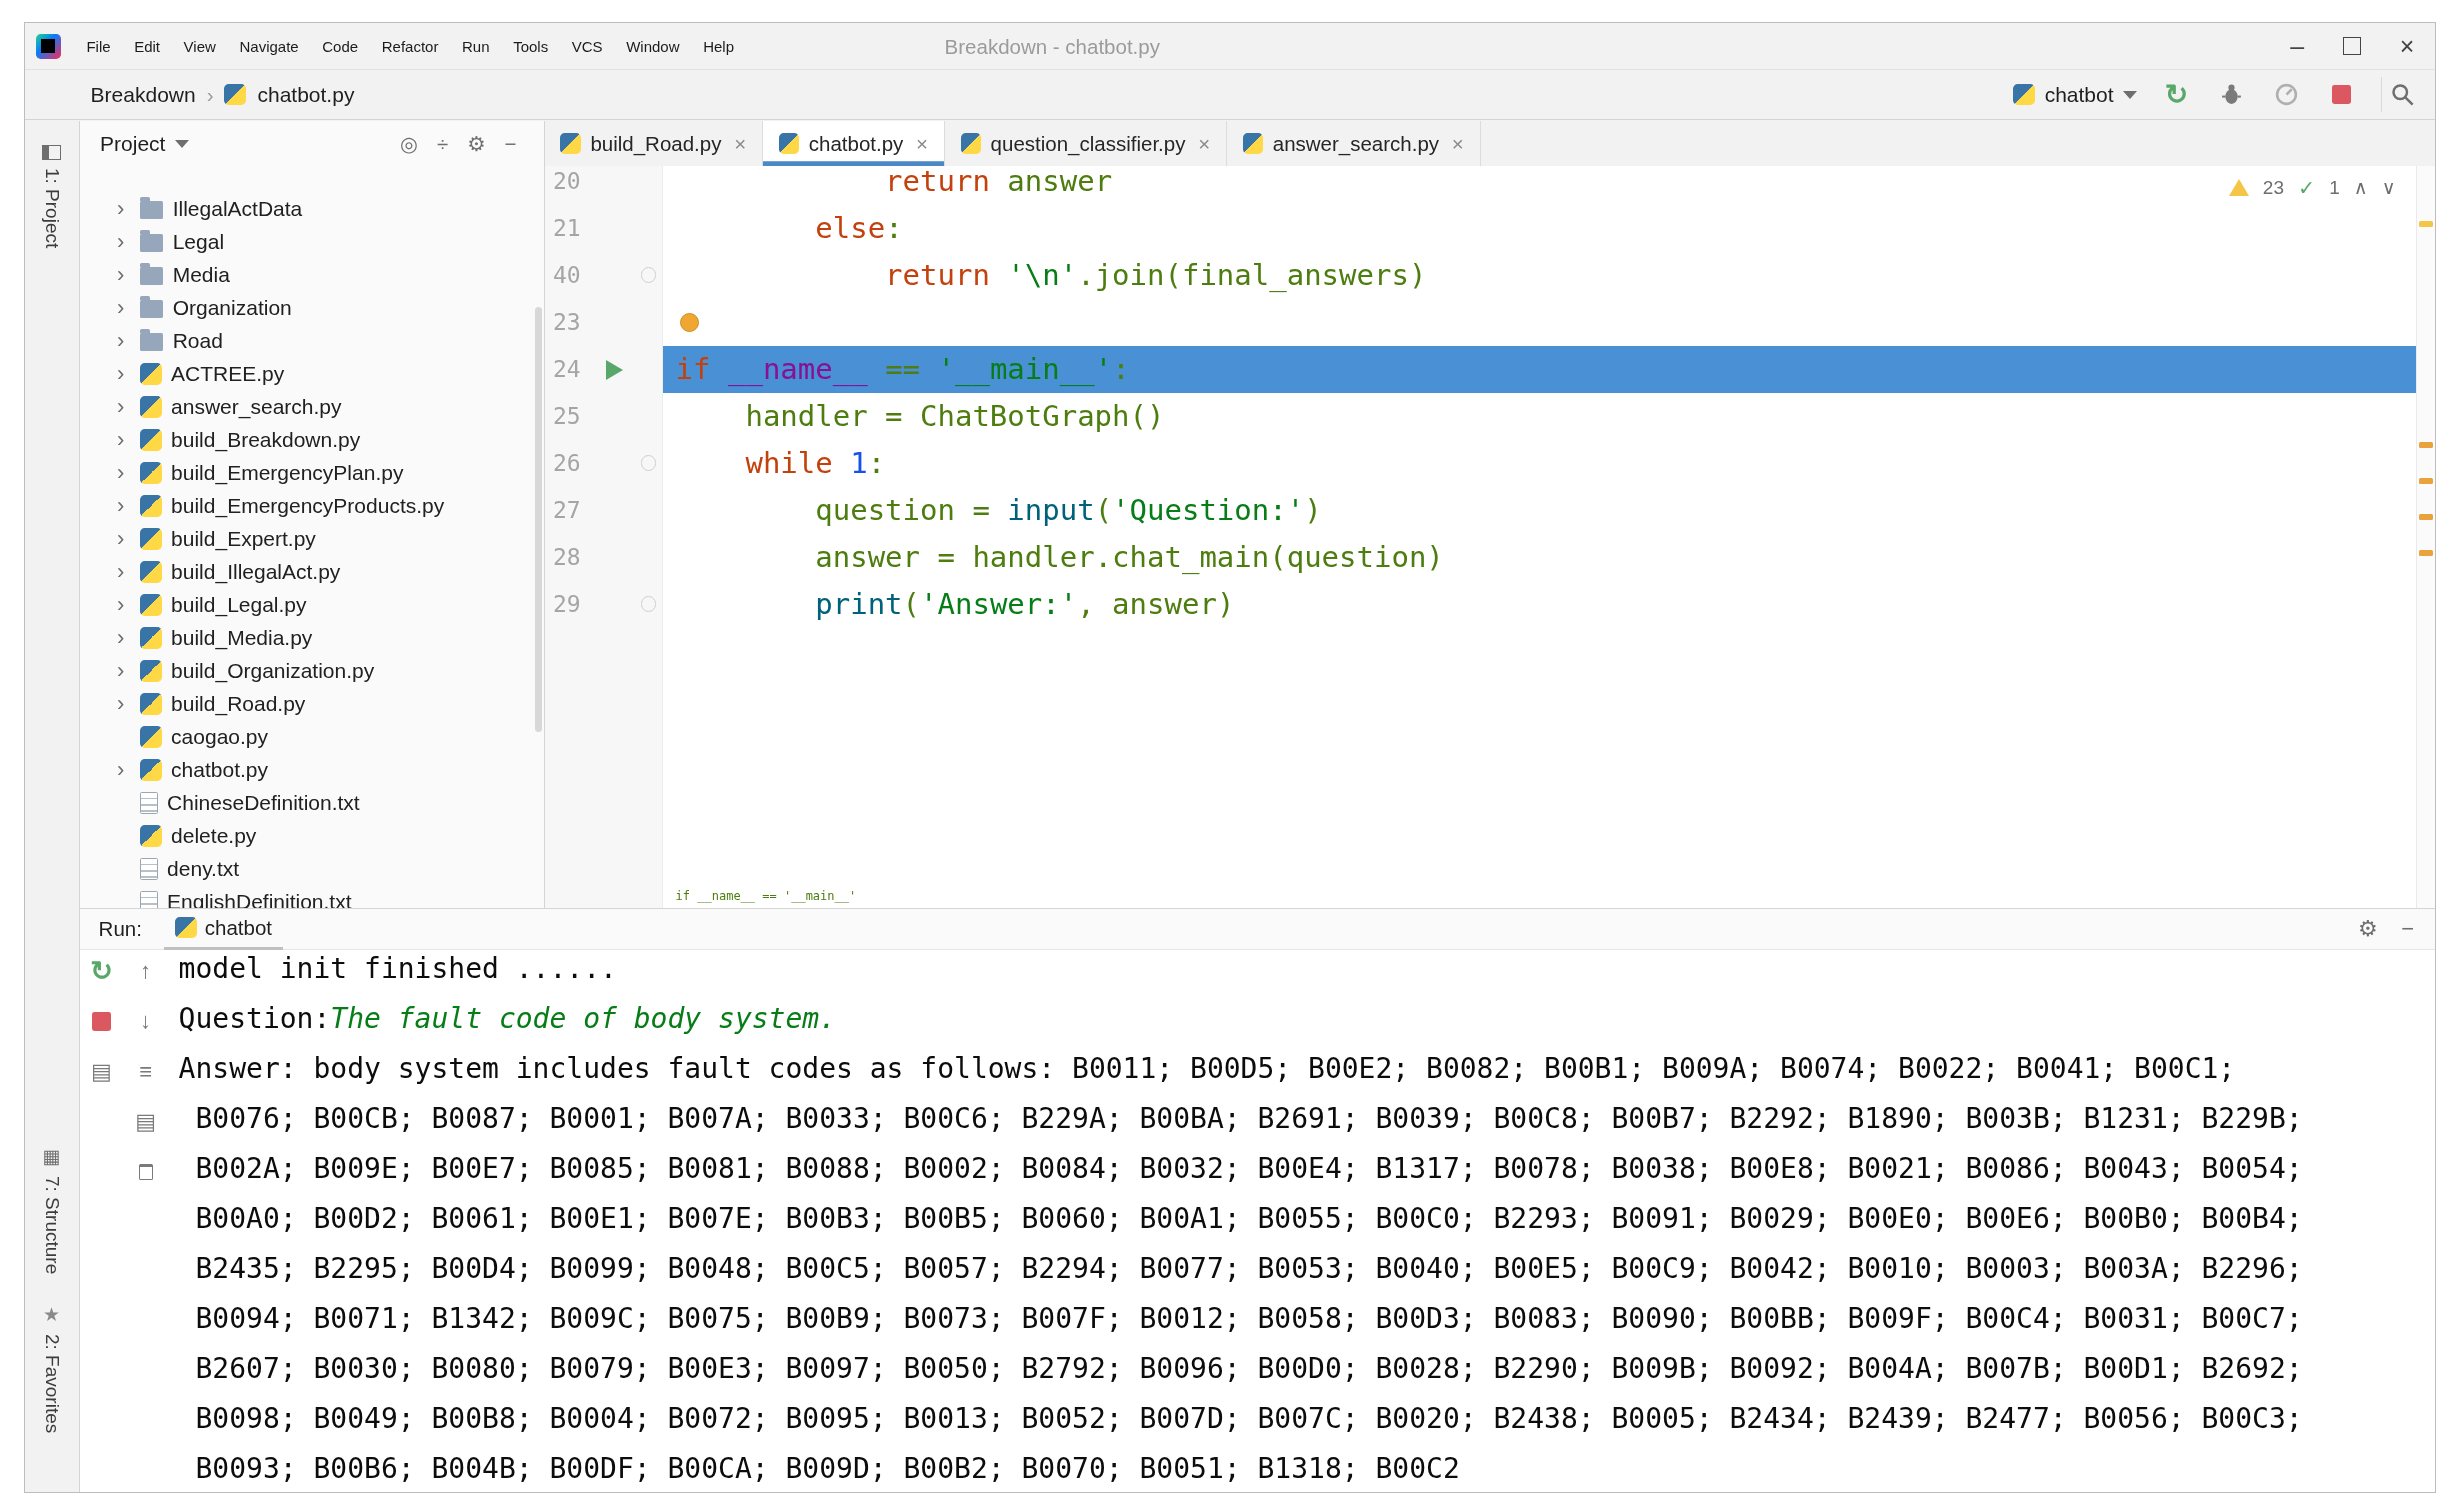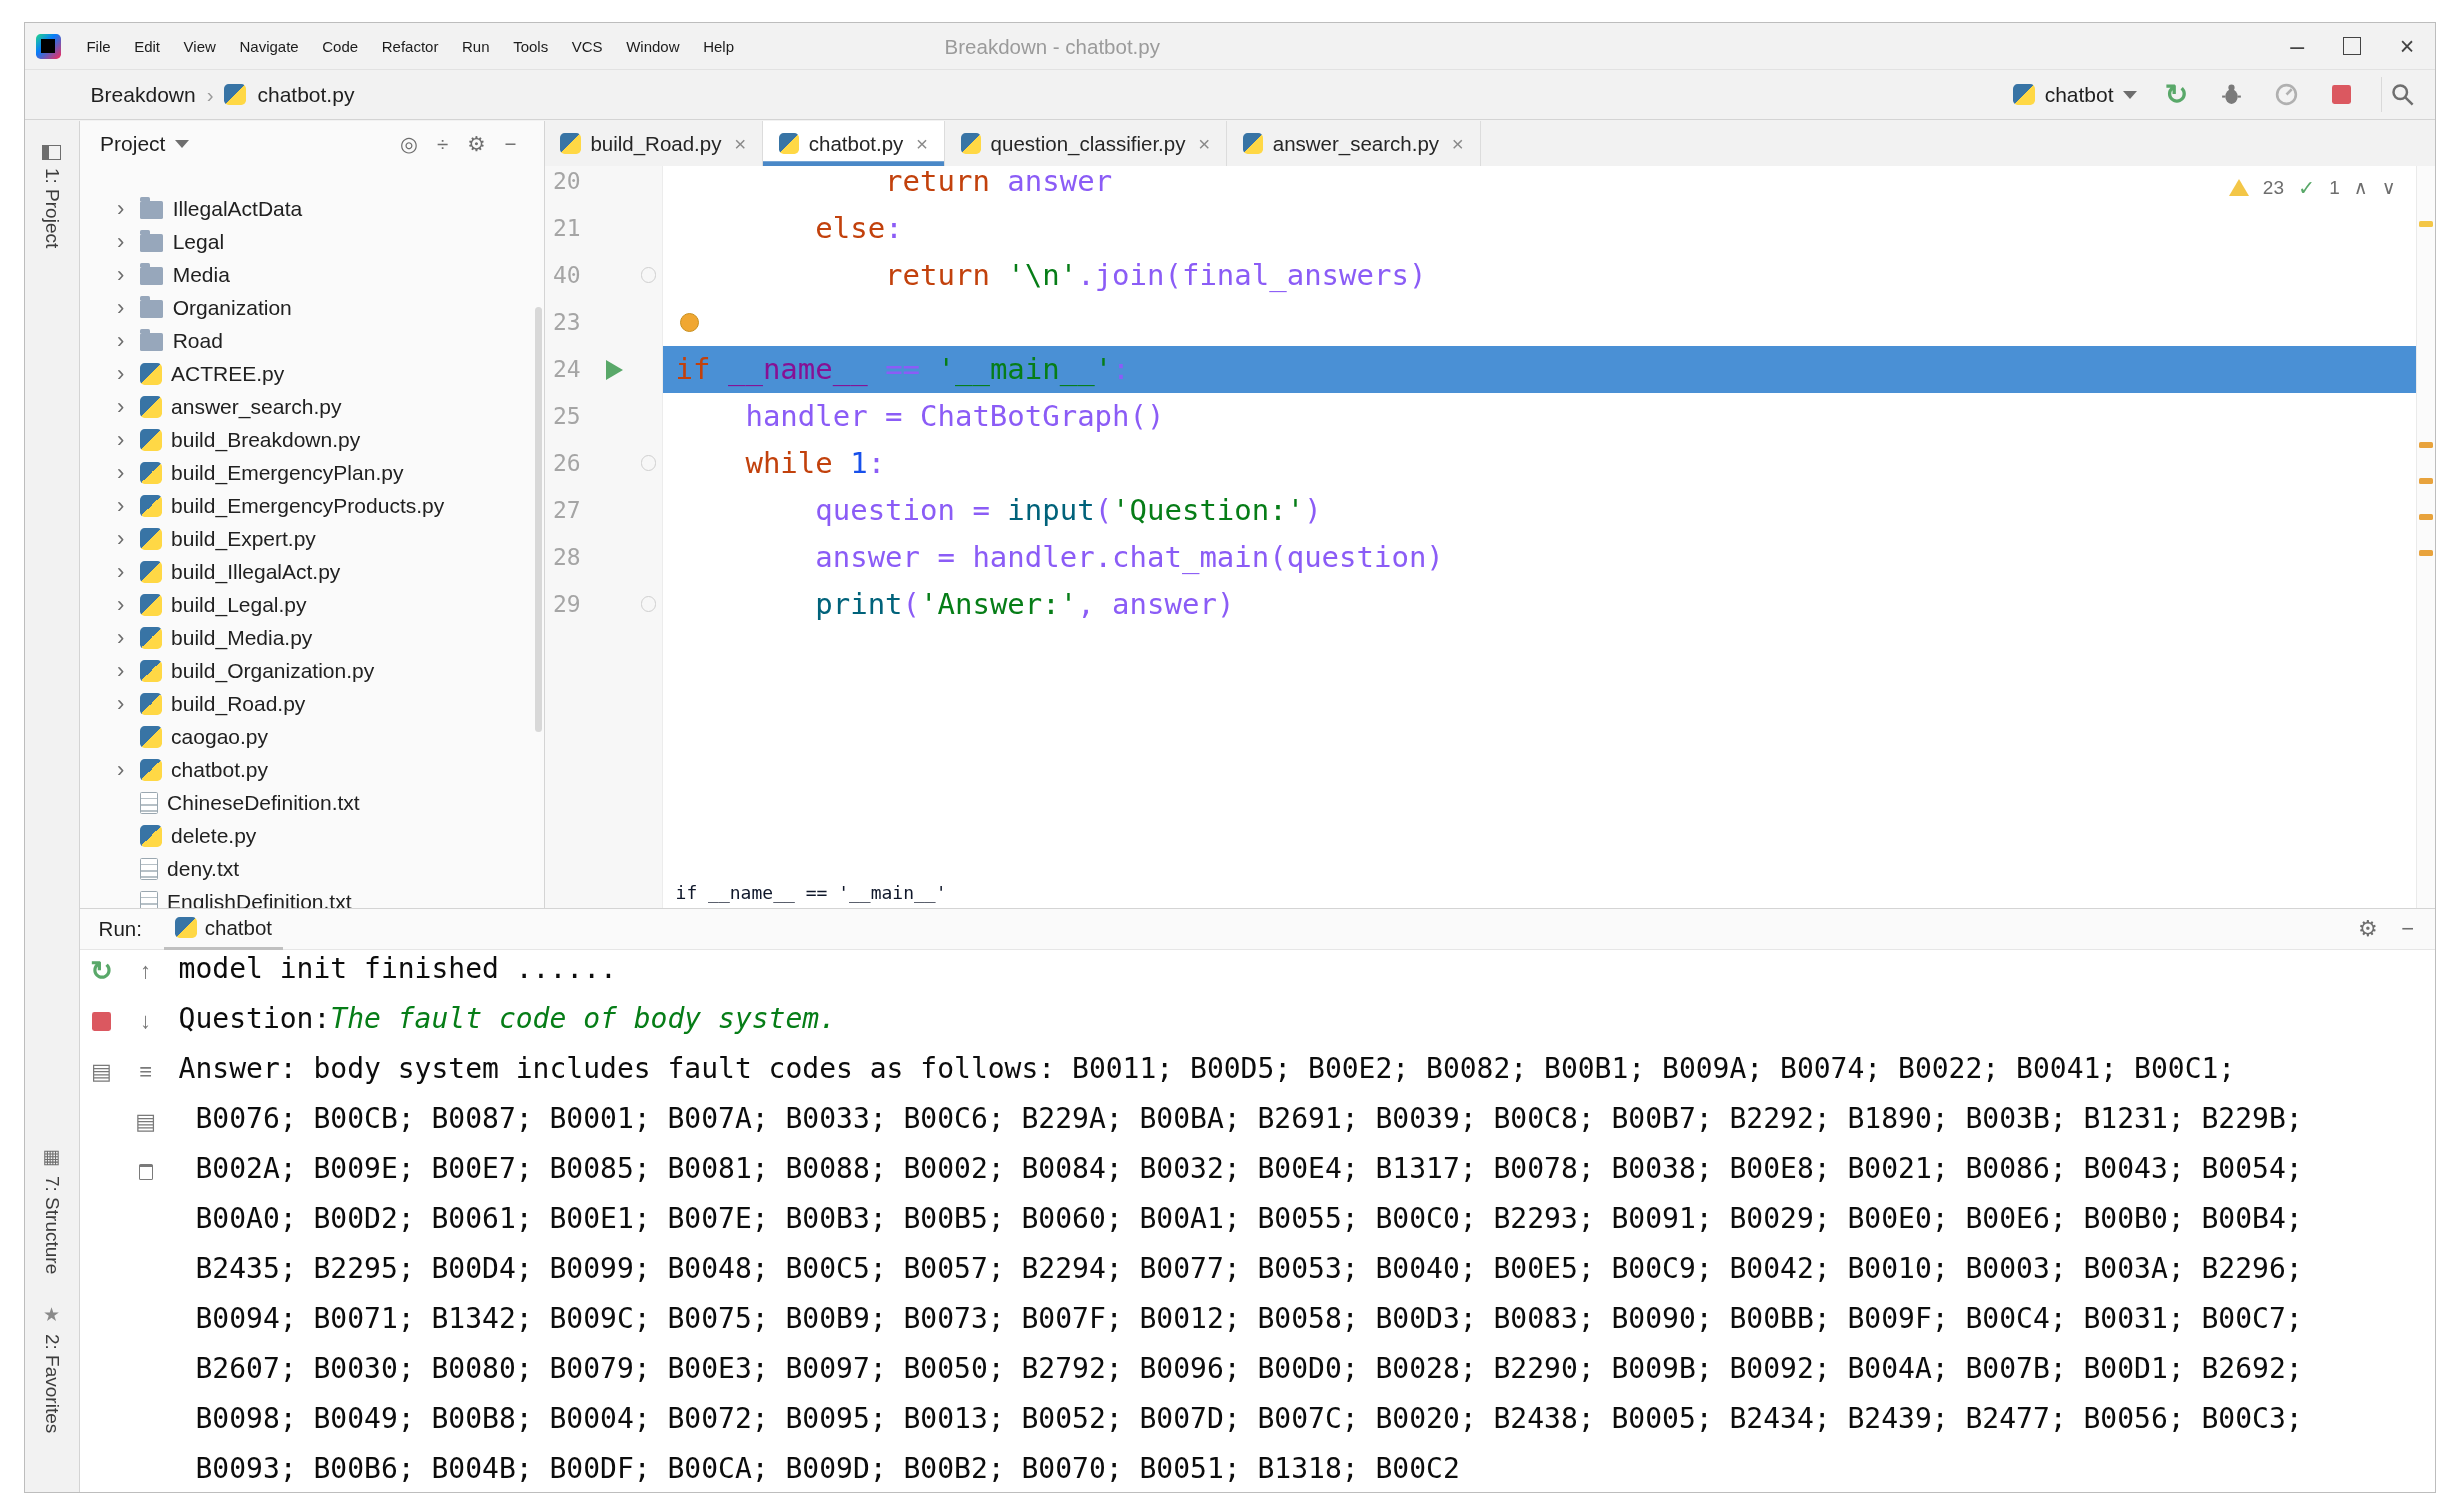--- a/index.html
+++ b/index.html
@@ -62,29 +62,29 @@
   .editor { position:absolute; left:520px; top:143px; right:0; height:742px; background:#ffffff; overflow:hidden; }
   .gutter-bg { position:absolute; left:0; top:0; bottom:0; width:118px; background:#f7f7f7; border-right:0.8px solid #ececec; }
   .code-scroll { position:absolute; left:0; right:19px; top:-7.9px; }
   .code-line { position:relative; height:47px; line-height:47px; font-family:"DejaVu Sans Mono", monospace; font-size:29px; white-space:pre; }
   .hl-band { position:absolute; left:118px; right:0; top:0; bottom:0; background:#4a90d5; }
   .ln { position:absolute; left:0; width:36px; text-align:right; font-size:23px; color:#a5a5a5; font-family:"DejaVu Sans Mono", monospace; }
   .run-marker { position:absolute; left:61px; top:13.4px; width:0; height:0; border-top:10.2px solid transparent; border-bottom:10.2px solid transparent; border-left:17.3px solid #59a869; }
   .bookmark-dot { position:absolute; left:135px; top:14px; width:19px; height:19px; border-radius:50%; background:#f0a732; border:1.6px solid #c9901f; }
   .gutter-circle { position:absolute; left:96px; top:15px; width:15.8px; height:15.8px; border-radius:50%; border:1.6px solid #cfcfcf; }
   .code-text { position:relative; margin-left:131px; }
-  .tk-p { color:#8b5cf6;text-align:right; } .tk-k { color:#c2410c; } .tk-s { color:#067d17; }
+  .tk-p { color:#4d7c0f;text-align:right; } .tk-k { color:#c2410c; } .tk-s { color:#067d17; }
   .tk-b { color:#00627a; } .tk-m { color:#871094; } .tk-n { color:#1750eb; }
   .inspections { position:absolute; right:39px; top:9.5px; display:flex; align-items:center; gap:14px; font-size:19px; color:#6e6e6e; z-index:5; }
   .warn-tri { width:0; height:0; border-left:10.2px solid transparent; border-right:10.2px solid transparent; border-bottom:17.3px solid #f3c647; }
   .ok-check { color:#59a869; font-size:20.5px; }
   .error-stripe { position:absolute; right:0; top:0; bottom:0; width:19px; background:#fbfbfb; border-left:0.8px solid #eaeaea; }
   .stripe-mark { position:absolute; right:1.6px; width:14px; height:5.5px; background:#e8a33d; border-radius:1.6px; }
   .stripe-mark.yellow { background:#f3c647; }
-  .ed-crumb { position:absolute; left:131px; bottom:4.7px; font-family:"DejaVu Sans Mono", monospace; font-size:18px; color:#0f172a; }
+  .ed-crumb { position:absolute; left:131px; bottom:4.7px; font-family:"DejaVu Sans Mono", monospace; font-size:12px; color:#4d7c0f; }
   
   .run-panel { position:absolute; left:55px; top:885px; right:0; bottom:0; background:#ffffff; border-top:1.6px solid #d4d4d4; overflow:hidden; }
   .run-header { position:absolute; left:0; top:0; right:0; height:41px; display:flex; align-items:center; background:#fafafa; border-bottom:0.8px solid #e6e6e6; font-size:20.5px;justify-content:flex-end; }
   .run-label { margin-left:19px; color:#1f1f1f; }
   .run-tab { display:flex; align-items:center; gap:7.9px; margin-left:22px; height:41px; padding:0 11px; border-bottom:3.2px solid #c0c0c0; color:#1f1f1f; }
   .run-tab .ic-py { width:20.5px; height:20.5px; }
   .run-header-right { margin-left:auto; margin-right:20.5px; display:flex; gap:23.6px; font-size:22px; color:#6e6e6e; }
   .run-toolbar { position:absolute; left:0; top:43px; width:98px; bottom:0; }
   .rt-ic { position:absolute; width:28px; height:28px; display:flex; align-items:center; justify-content:center; font-size:22px; color:#7a7a7a; }
   .rt-rerun { color:#59a869; font-size:27px; font-weight:bold; }

